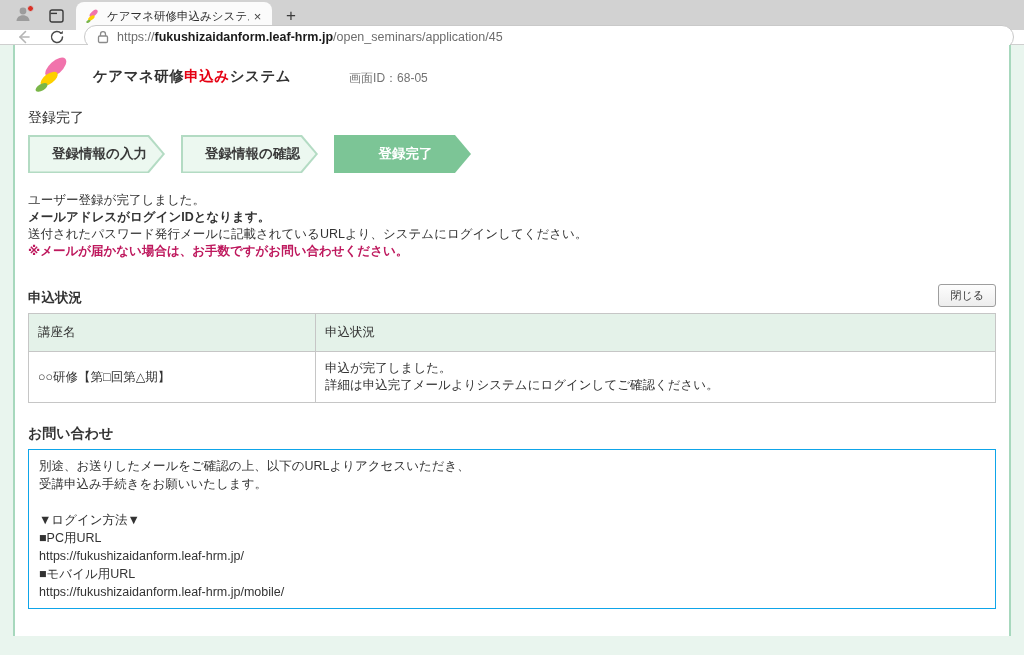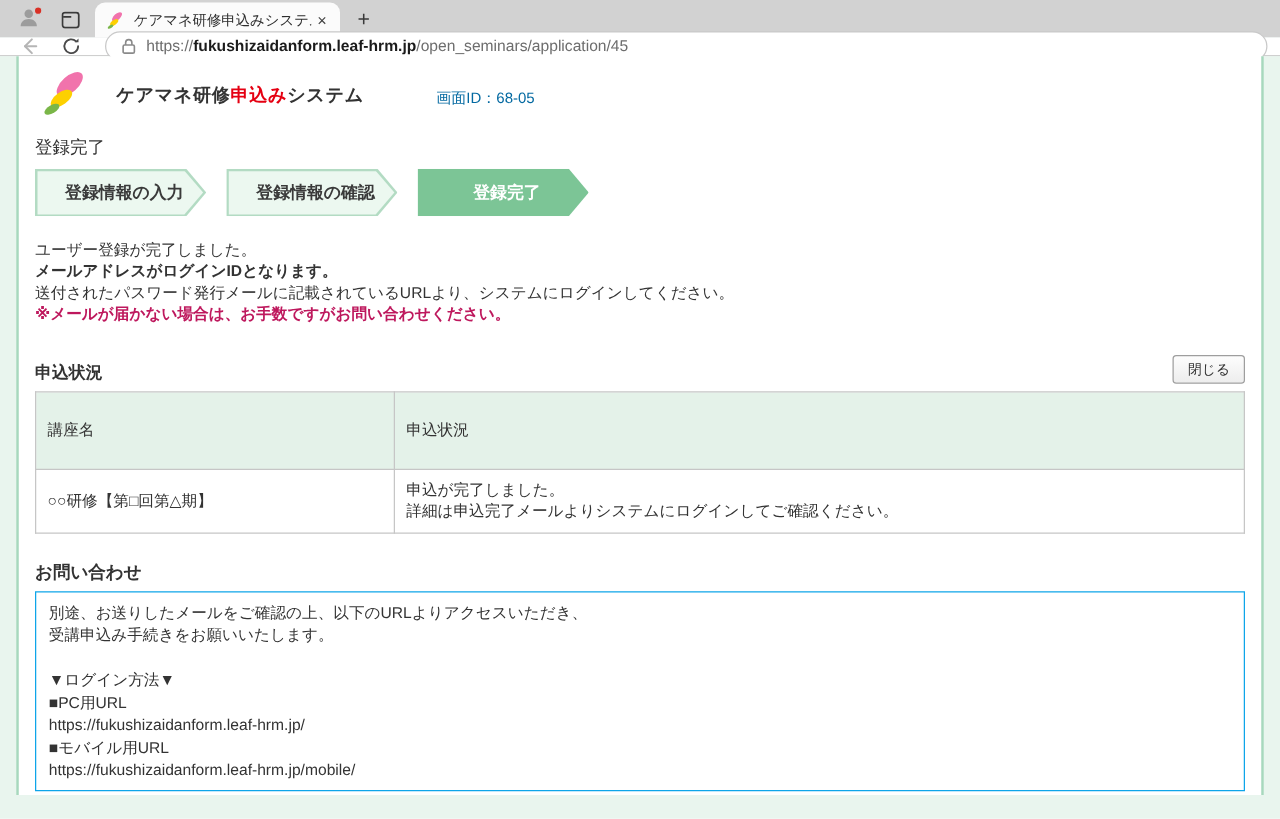--- a/index.html
+++ b/index.html
@@ -24,21 +24,21 @@
   .url-domain { color:#1b1b1b; font-weight:bold; }
 
   
   .viewport { height:591px; background:#e9f5ee; display:flex; justify-content:center; }
   .page { width:998px; background:#ffffff; border-left:2px solid #a7d8bd; border-right:2px solid #a7d8bd; padding:10px 13px 0 13px; position:relative; }
 
   .site-header { display:flex; align-items:center; margin-top:2px; }
   .logo { width:38px; height:38px; margin-left:5px; }
   .site-title { font-size:14.5px; font-weight:bold; color:#333; margin-left:22px; letter-spacing:.5px; }
   .site-title .red { color:#e50012; }
-  .screen-id { font-size:12px; color:#0369a1; margin-left:58px; margin-top:4px; }
+  .screen-id { font-size:12px; color:#737373; margin-left:58px; margin-top:4px; }
 
   .page-heading { font-size:14px; font-weight:normal; color:#333; margin-top:14px; }
 
   .steps { display:flex; margin-top:8px; }
   .step { position:relative; width:137px; height:38px; margin-right:16px; }
   .step .shape { position:absolute; inset:0; clip-path:polygon(0 0, calc(100% - 16px) 0, 100% 50%, calc(100% - 16px) 100%, 0 100%); background:#b3dbc3; }
   .step .fill  { position:absolute; top:1.5px; left:1.5px; right:2.5px; bottom:1.5px; clip-path:polygon(0 0, calc(100% - 15px) 0, 100% 50%, calc(100% - 15px) 100%, 0 100%); background:#ecf8f0; }
   .step.active .shape { background:#7cc596; }
   .step-label { position:absolute; inset:0; display:flex; align-items:center; justify-content:center; padding-right:10px; font-size:13.5px; font-weight:bold; color:#3a3a3a;padding-left:16px; }
   .step.active .step-label { color:#ffffff; }
@@ -46,21 +46,21 @@
   .messages { margin-top:19px; font-size:12.5px; line-height:17px; }
   .msg-bold { font-weight:bold; }
   .msg-red { color:#be185d; font-weight:bold; }
 
   .section-row { display:flex; align-items:flex-end; justify-content:space-between; margin-top:24px; }
   .section-heading { font-size:13.5px; font-weight:bold; color:#333; }
   .close-btn { font-size:11px; color:#333; background:linear-gradient(#fdfdfd,#ededed); border:1px solid #9e9e9e; border-radius:3px; padding:3px 11px; cursor:pointer; }
 
   table.status { width:100%; border-collapse:collapse; margin-top:6px; font-size:12.5px; }
   table.status th, table.status td { border:1px solid #c6c6c6; text-align:left; font-weight:normal; }
-  table.status th { background:#e4f2e9; padding:22px 9px; color:#333; }
+  table.status th { background:#e4f2e9; padding:10px 9px; color:#333; }
   table.status td { padding:8px 9px; line-height:17px; background:#fff; }
   .col-course { width:287px; }
 
   .contact-heading { margin-top:22px; font-size:14px; font-weight:bold; }
   .contact-box { margin-top:6px; border:1px solid #0ea5e9; padding:7px 10px; font-size:12.5px; line-height:18px; min-height:144px; }
   .contact-line { min-height:18px; white-space:pre-wrap; }
 </style>
 </head>
 <body>
 

